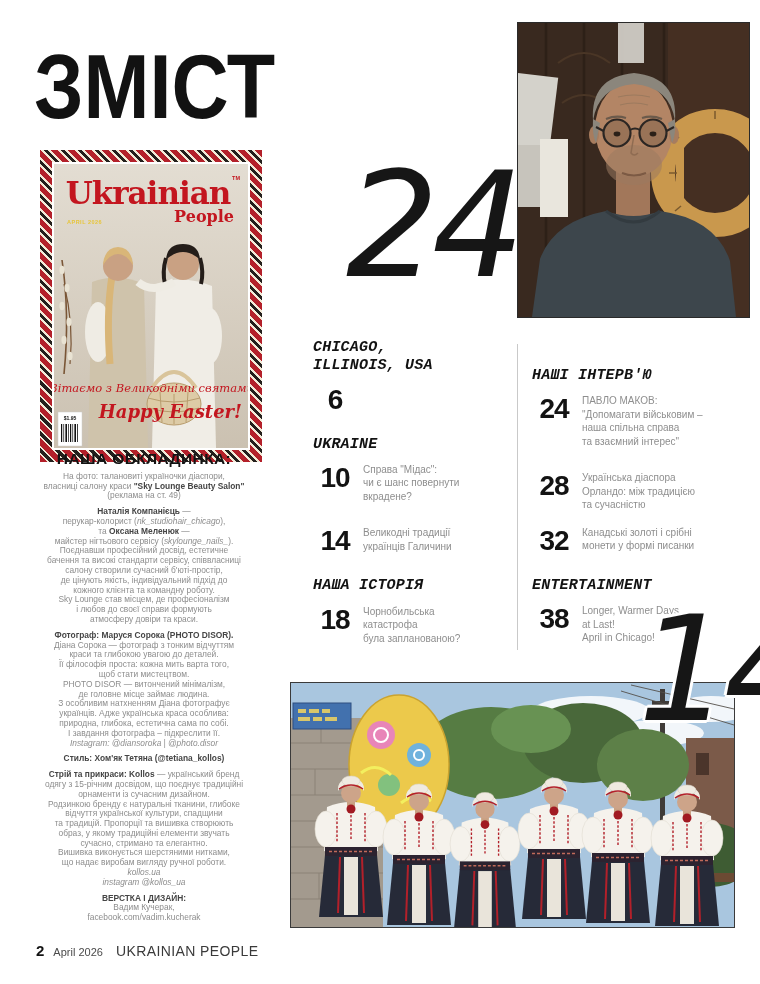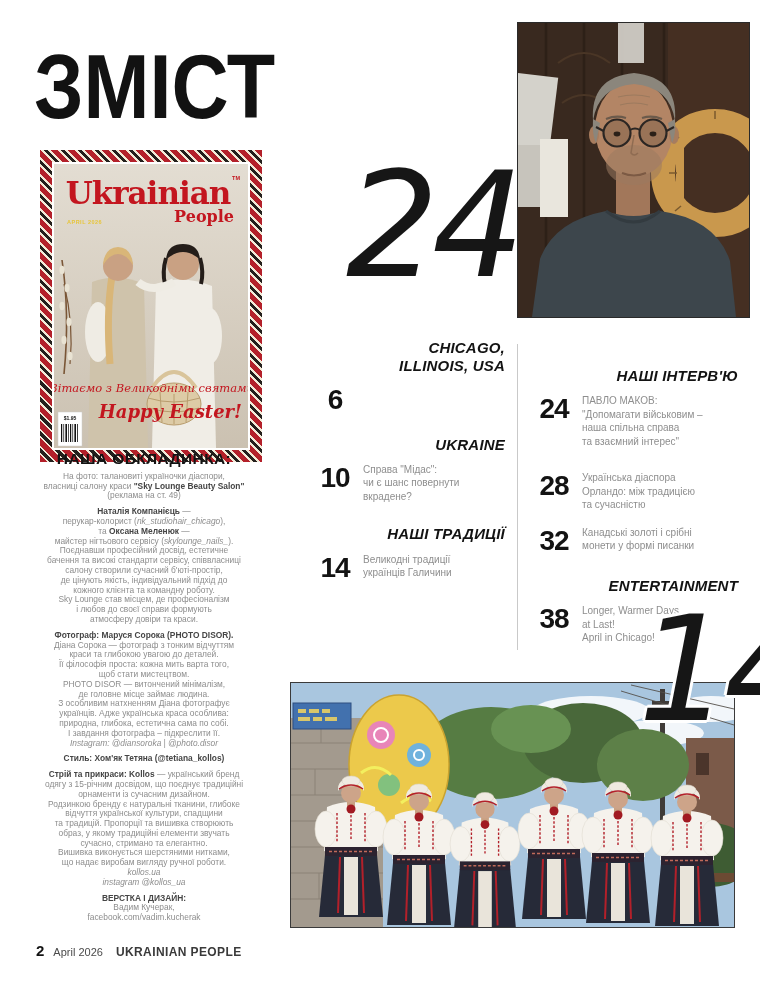--- a/index.html
+++ b/index.html
@@ -59,38 +59,39 @@
     position:absolute;left:290px;top:682px;width:445px;height:246px;
     border:1px solid #3a3a3a;box-sizing:border-box;overflow:hidden;background:#a9c6df;
   }
   
   .divider{position:absolute;left:517px;top:344px;width:1px;height:306px;background:#c9c9c9;}
   .toc{position:absolute;top:339px;}
   .toc.col1{left:313px;width:192px;}
   .toc.col2{left:532px;width:206px;margin-top:28px;}
   .toc-section{margin-bottom:22px;}
   .toc-heading{
-    font-size:15px;font-weight:800;font-style:italic;text-align:right;
+    font-size:15px;font-weight:800;font-style:italic;text-align:left;
     color:#131313;line-height:1.22;white-space:pre-line;letter-spacing:.2px;
     margin-bottom:8px;
+    font-family:Liberation Mono, monospace;
   }
   .toc-entry{display:flex;margin-bottom:13px;}
   .toc-num{
     flex:0 0 44px;font-size:28px;font-weight:800;color:#131313;text-align:center;
     line-height:1;padding-top:2px;letter-spacing:-1px;
   }
   .toc-text{
     font-size:10px;line-height:13.5px;color:#8e8e8e;white-space:pre-line;
     padding-left:6px;padding-top:1px;
   }
   
   .footer{position:absolute;left:36px;top:942px;display:flex;align-items:baseline;}
   .footer-page{font-size:15px;font-weight:700;color:#131313;margin-right:9px;}
   .footer-issue{font-size:11px;color:#4a4a4a;margin-right:13px;}
-  .footer-brand{font-size:12px;color:#3a3a3a;letter-spacing:.4px;font-weight:bold;}
+  .footer-brand{font-size:14px;color:#3a3a3a;letter-spacing:.4px;}
 </style>
 </head>
 <body>
 
 <div class="page">
 
   <div class="page-title">ЗМІСТ</div>
 
   <div class="cover">
     <div class="cover-frame">
@@ -288,25 +289,33 @@
     <div class="toc-section">
       <div class="toc-heading">UKRAINE</div>
       <div class="toc-entry">
         <div class="toc-num">10</div>
         <div class="toc-text">Справа "Мідас":
 чи є шанс повернути
 вкрадене?</div>
       </div>
     </div>
     <div class="toc-section">
-      <div class="toc-heading">НАШІ ТРАДИЦІЇ</div>
       <div class="toc-entry">
         <div class="toc-num">14</div>
         <div class="toc-text">Великодні традиції
 українців Галичини</div>
+      </div>
+    </div>
+    <div class="toc-section">
+      <div class="toc-heading">НАША ІСТОРІЯ</div>
+      <div class="toc-entry">
+        <div class="toc-num">18</div>
+        <div class="toc-text">Чорнобильська
+катастрофа
+була запланованою?</div>
       </div>
     </div>
   </section>
 
   <section class="toc col2">
     <div class="toc-section">
       <div class="toc-heading">НАШІ ІНТЕРВ'Ю</div>
       <div class="toc-entry">
         <div class="toc-num">24</div>
         <div class="toc-text">ПАВЛО МАКОВ:

